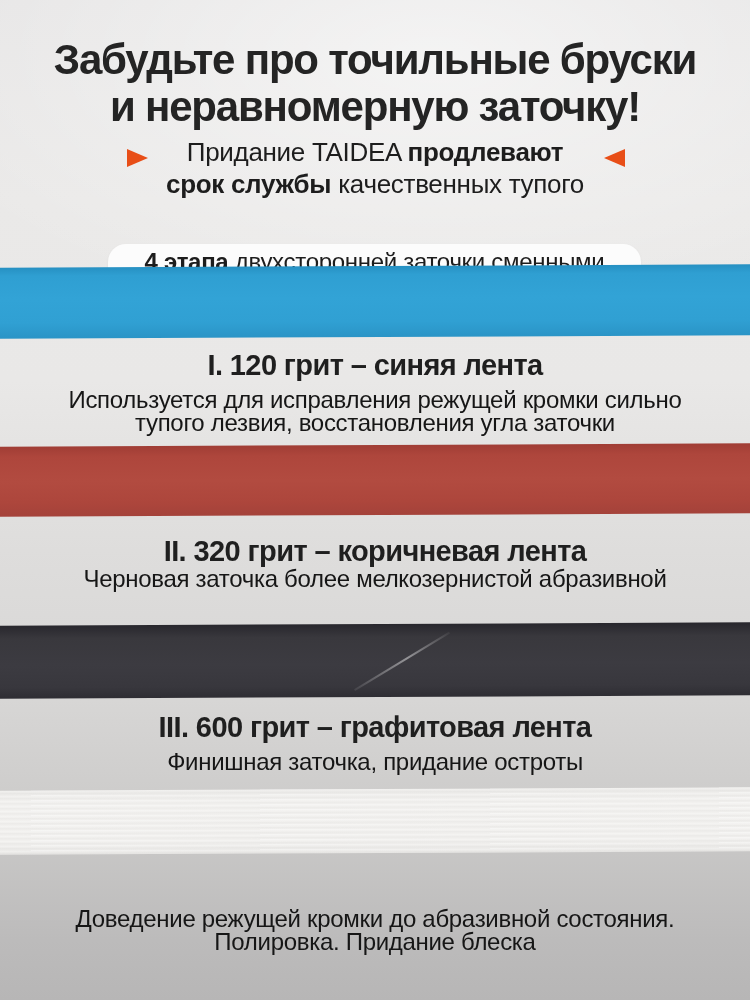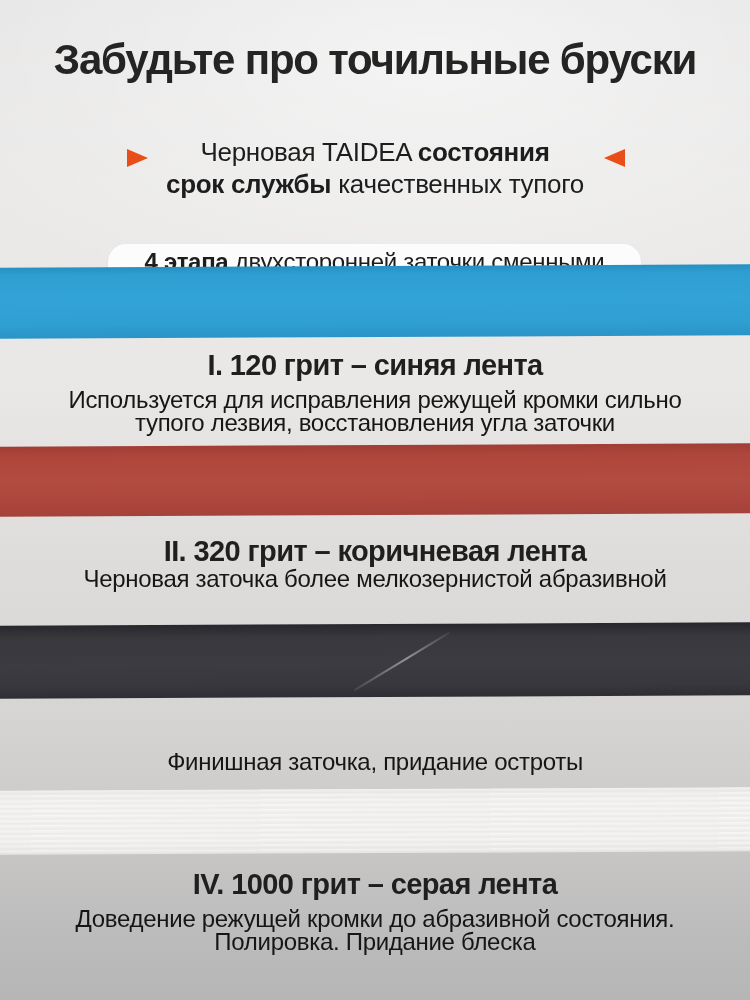--- a/index.html
+++ b/index.html
@@ -60,27 +60,28 @@
   .h3{top:711px;} .d3{top:750px;}
   .h4{top:868px;} .d4{top:907px;}
 </style>
 </head>
 <body>
 
 <div class="canvas">
 
   <div class="title">
     <span>Забудьте про точильные бруски</span>
+    <span>и неравномерную заточку!</span>
   </div>
 
   <div class="arrow arrow-left"></div>
   <div class="arrow arrow-right"></div>
 
   <div class="subtitle">
-    <span class="ln"><span>Черновая TAIDEA </span><span class="bold">состояния</span></span>
+    <span class="ln"><span>Придание TAIDEA </span><span class="bold">продлевают</span></span>
     <span class="ln"><span class="bold">срок службы</span><span> качественных тупого</span></span>
   </div>
 
   <div class="badge">
     <div class="badge-text"><span class="bold">4 этапа</span><span> двухсторонней заточки сменными абразивными лентами</span></div>
   </div>
 
   <div class="band band-blue"></div>
   <div class="stage-heading h1">I. 120 грит – синяя лента</div>
   <div class="stage-desc d1">
@@ -90,24 +91,24 @@
 
   <div class="band band-brown"></div>
   <div class="stage-heading h2">II. 320 грит – коричневая лента</div>
   <div class="stage-desc d2">
     <span>Черновая заточка более мелкозернистой абразивной</span>
   </div>
 
   <div class="band band-graphite">
     <div class="scratch"></div>
   </div>
+  <div class="stage-heading h3">III. 600 грит – графитовая лента</div>
   <div class="stage-desc d3">
     <span>Финишная заточка, придание остроты</span>
   </div>
 
   <div class="band band-gray"></div>
-  <div class="stage-heading h4">IV. 1000 грит – серая лента</div>
   <div class="stage-desc d4">
     <span>Доведение режущей кромки до абразивной состояния.</span>
     <span>Полировка. Придание блеска</span>
   </div>
 
 </div>
 
 </body></html>

